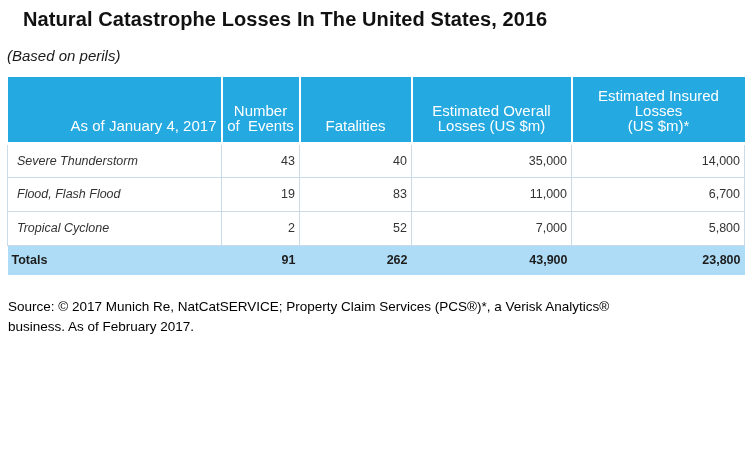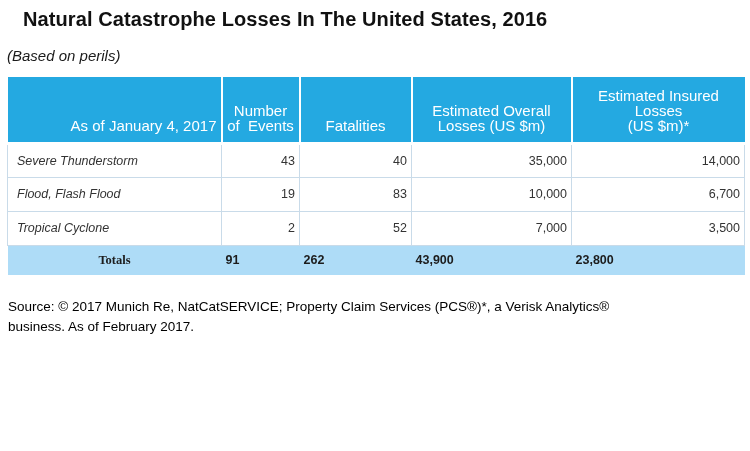--- a/index.html
+++ b/index.html
@@ -42,24 +42,24 @@
     text-align:right;vertical-align:middle;
     padding:2px 4px;color:var(--body-text);
   }
   td.cell.peril{text-align:left;padding-left:9px;font-style:italic;}
   tr.tall td.cell{height:57px;}
   .note{font-size:10px;line-height:11px;margin-top:1px;}
   tr.totals td.tcell{
     background:var(--totals-bg);
     border:none;border-top:1px solid var(--grid);
     height:30px;box-sizing:border-box;
-    font-weight:bold;text-align:left;vertical-align:middle;
+    font-weight:bold;text-align:right;vertical-align:middle;
     padding:0 4px;color:#1c1c1c;
   }
-  tr.totals td.tcell.first{text-align:center;font-family:Liberation Serif, serif;}
+  tr.totals td.tcell.first{text-align:left;}
   .source{
     margin:22px 0 0 1px;font-size:13.5px;line-height:20px;color:#000000;
     white-space:pre-line;max-width:720px;
   }
 </style>
 </head>
 <body>
 
 <div class="page">
   <div class="title">Natural Catastrophe Losses In The United States, 2016</div>
@@ -90,29 +90,29 @@
           <td class="cell peril">Severe Thunderstorm</td>
           <td class="cell">43</td>
           <td class="cell">40</td>
           <td class="cell">35,000</td>
           <td class="cell">14,000</td>
         </tr>
         <tr>
           <td class="cell peril">Flood, Flash Flood</td>
           <td class="cell">19</td>
           <td class="cell">83</td>
-          <td class="cell">10,000</td>
+          <td class="cell">11,000</td>
           <td class="cell">6,700</td>
         </tr>
         <tr>
           <td class="cell peril">Tropical Cyclone</td>
           <td class="cell">2</td>
           <td class="cell">52</td>
           <td class="cell">7,000</td>
-          <td class="cell">3,500</td>
+          <td class="cell">5,800</td>
         </tr>
       </tbody>
     <tfoot>
       <tr class="totals">
           <td class="tcell first">Totals</td>
           <td class="tcell">91</td>
           <td class="tcell">262</td>
           <td class="tcell">43,900</td>
           <td class="tcell">23,800</td>
         </tr>

